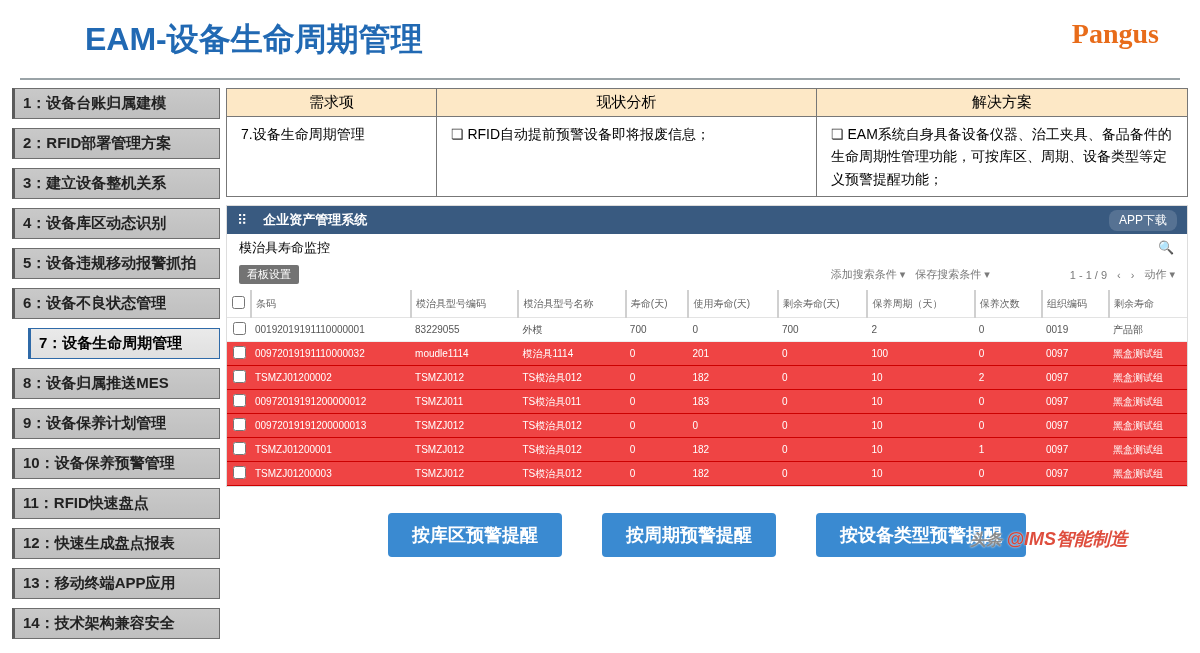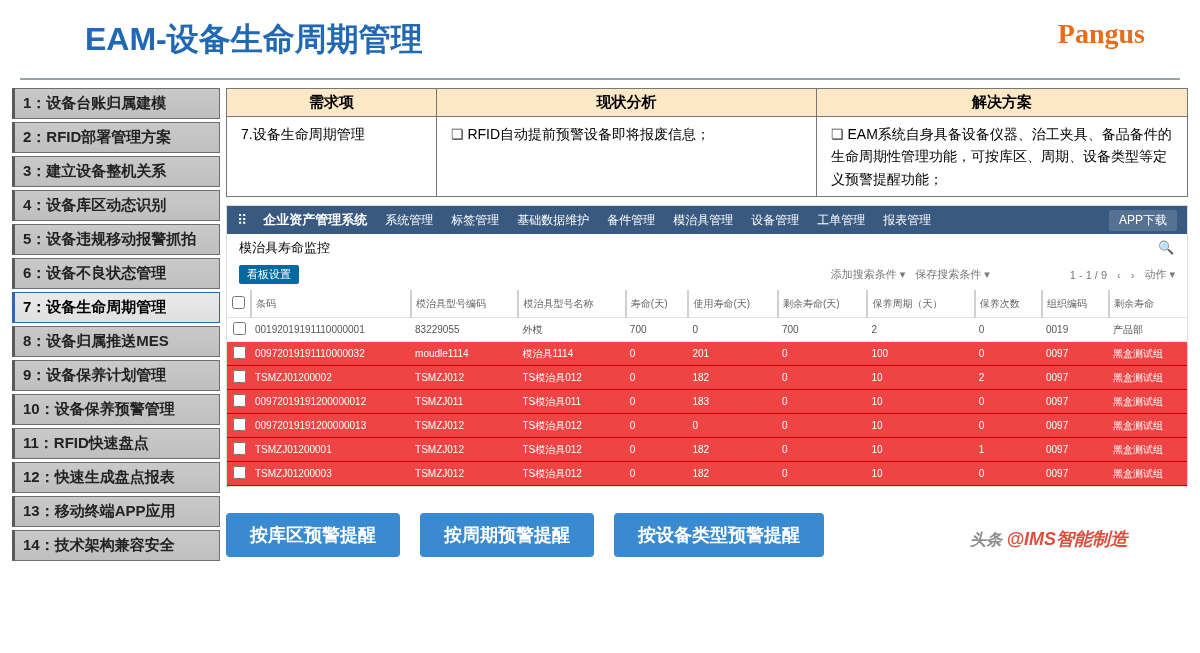--- a/index.html
+++ b/index.html
@@ -1,60 +1,60 @@
 <!DOCTYPE html>
 <html><head>
 <meta charset="utf-8">
 <style>
 * { box-sizing: border-box; margin: 0; padding: 0; font-family: "Microsoft YaHei", Arial, sans-serif; }
 body { background: #fff; width: 1200px; height: 653px; overflow: hidden; }
 
 .page-title { color: #2169b3; font-size: 32px; font-weight: bold; padding: 18px 0 10px 85px; }
-.logo { position: absolute; top: 18px; right: 55px; font-size: 28px; font-weight: bold; color: #e86c1a; font-family: Georgia, serif; }
+.logo { position: absolute; top: 18px; right: 41px; font-size: 28px; font-weight: bold; color: #e86c1a; font-family: Georgia, serif; }
 .divider { border: none; border-top: 2px solid #9aa3a7; margin: 6px 20px 0 20px; }
 
 .main-wrap { display: flex; padding: 8px 12px 0 12px; gap: 6px; }
 
-.sidebar { width: 208px; display: flex; flex-direction: column; gap: 3px; }
+.sidebar { width: 208px; display: flex; flex-direction: column; gap: 9px; }
 .sidebar-item { background: linear-gradient(#c9c9c9,#bfbfbf); border: 1px solid #6e6e6e; border-left: 3px solid #5a5a5a; padding: 5px 8px; font-size: 15px; font-weight: bold; color: #222; cursor: pointer; }
-.sidebar-item.active { background: linear-gradient(#eaeaea,#e0e0e0); border-color:#2f6aa8; color:#000; }
+.sidebar-item.active { background: linear-gradient(#eaeaea,#e0e0e0); border-color:#2f6aa8; color:#000;margin-left:16px; }
 
 .right-col { flex: 1; display: flex; flex-direction: column; gap: 8px; }
 
 .info-table { border-collapse: collapse; width: 100%; }
-.info-table th { border: 1px solid #777; background: #fde8c6; padding: 4px 4px; font-size: 15px; font-weight: bold; }
+.info-table th { border: 1px solid #777; background: #fde8c6; padding: 4px 4px; font-size: 15px; font-weight: normal; }
 .info-table td { border: 1px solid #777; padding: 6px 14px; font-size: 14px; vertical-align: top; line-height: 1.6; }
 .info-table .bullet::before { content: "❏ "; color: #333; }
 
 .app-frame { border: 1px solid #ddd; background: #fff; }
 .app-top { background: #395a80; color: #fff; display: flex; align-items: center; height: 28px; font-size: 12px; padding: 0 10px; gap: 18px; }
 .app-top .menu-icon { letter-spacing: -2px; font-size: 14px; }
 .app-top .brand { font-size: 13px; font-weight: bold; }
 .app-top .spacer { flex: 1; }
 .app-top .nav-item { cursor: pointer; }
-.app-top .dl-btn { background: rgba(255,255,255,0.15); padding: 2px 10px; border-radius: 2px; }
+.app-top .dl-btn { background: rgba(255,255,255,0.15); padding: 2px 10px; border-radius: 8px; }
 
 .panel-title { padding: 6px 12px; font-size: 13px; color: #444; display:flex; align-items:flex-end; justify-content:space-between;}
 .panel-title input { border:none; outline:none; font-size:13px; background:transparent; width:400px;}
 .mag { color:#666; cursor:pointer;}
 
 .panel-row { display: flex; align-items: center; padding: 4px 12px 6px 12px; font-size: 11px; color: #7a7a7a; gap: 10px; }
-.panel-row .tag-btn { background: #0369a1; color: #fff; padding: 2px 8px; border-radius: 2px; font-size: 11px; }
+.panel-row .tag-btn { background: #737373; color: #fff; padding: 2px 8px; border-radius: 2px; font-size: 11px; }
 .panel-row .spacer { flex: 1; }
 .panel-row .drop { cursor:pointer; }
 
 .data-table { width: 100%; border-collapse: collapse; font-size: 10px; color: #555; }
 .data-table th { text-align: left; padding: 6px 4px; border-bottom: 1px solid #e3e3e3; font-weight: normal; color: #666; border-left: 2px solid #d0d0d0; font-size:10px;}
 .data-table th:first-child, .data-table td:first-child { border-left:none; width:24px; text-align:center;}
 .data-table td { padding: 4px 4px; border-bottom: 1px solid #eee; }
 .data-table tr.alert { background: #ef4444; color: #fff; }
 .data-table tr.alert td { border-bottom: 1px solid #c00; }
 .data-table input[type=checkbox]{ }
 
-.btn-row { display: flex; gap: 20px; align-items: center; padding: 18px 0 0 0; position: relative;}
+.btn-row { display: flex; gap: 40px; justify-content: center; align-items: center; padding: 18px 0 0 0; position: relative;}
 .big-btn { background: #3a8ad1; color: #fff; font-size: 18px; font-weight: bold; padding: 8px 22px; border: 2px solid #3a8ad1; border-radius: 4px; cursor: pointer; font-family: inherit;}
 .watermark { position: absolute; right: 60px; bottom: 6px; font-size: 18px; color: #d43; font-weight: bold; opacity: 0.95; text-shadow: 0 0 2px #fff; white-space:nowrap;font-style:italic;}
 .wm-pre { color:#888; font-size:16px;}
 </style>
 </head>
 <body>
 
 <div class="page-title">EAM-设备生命周期管理</div>
 <div class="logo">Pangus</div>
 <hr class="divider">
@@ -92,30 +92,20 @@
         <td><span class="bullet">RFID自动提前预警设备即将报废信息；</span></td>
         <td><span class="bullet">EAM系统自身具备设备仪器、治工夹具、备品备件的生命周期性管理功能，可按库区、周期、设备类型等定义预警提醒功能；</span></td>
       </tr>
         </tbody>
     </table>
 
     <div class="app-frame">
       <div class="app-top">
         <span class="menu-icon">⠿</span>
         <span class="brand">企业资产管理系统</span>
-        <span id="nav" style="display:flex; gap:18px;">
-            <span class="nav-item">系统管理</span>
-            <span class="nav-item">标签管理</span>
-            <span class="nav-item">基础数据维护</span>
-            <span class="nav-item">备件管理</span>
-            <span class="nav-item">模治具管理</span>
-            <span class="nav-item">设备管理</span>
-            <span class="nav-item">工单管理</span>
-            <span class="nav-item">报表管理</span>
-          </span>
         <span class="spacer"></span>
         <span class="dl-btn">APP下载</span>
       </div>
       <div class="panel-title">
         <input value="模治具寿命监控" style="">
         <span class="mag">🔍</span>
       </div>
       <div class="panel-row">
         <span class="tag-btn">看板设置</span>
         <span class="spacer"></span>

